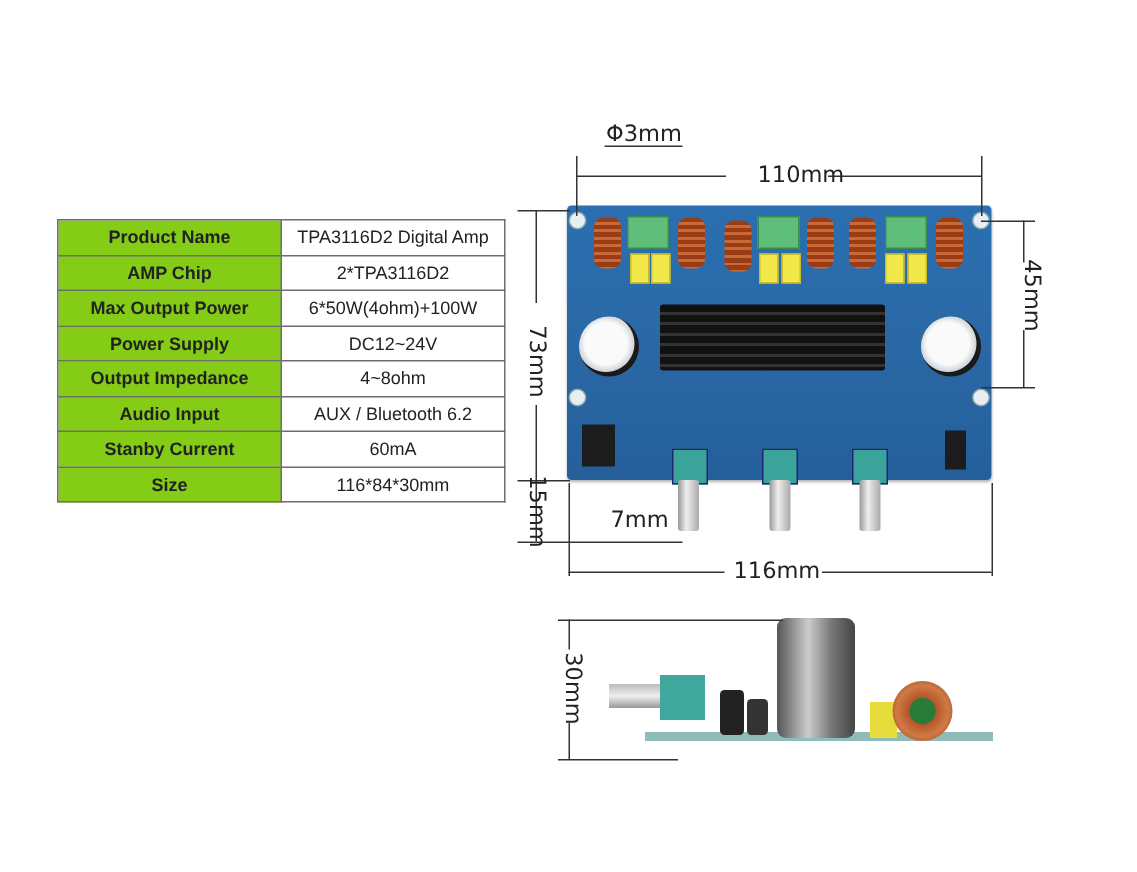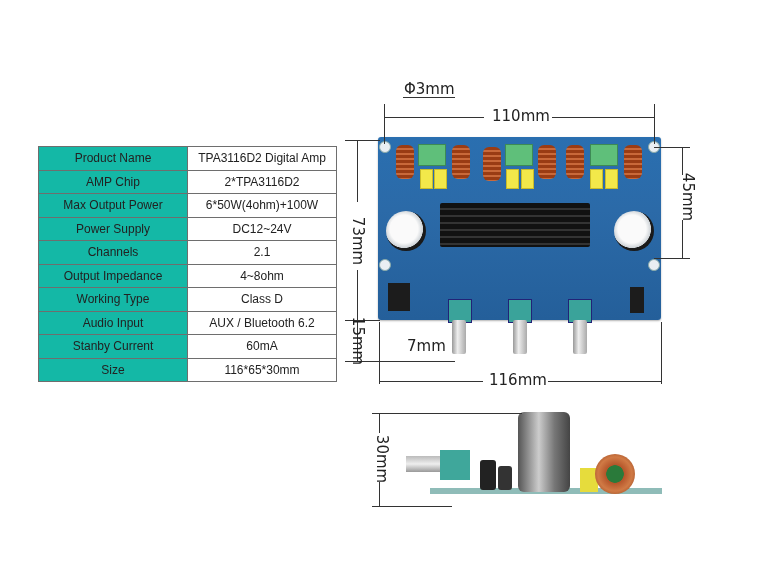--- a/index.html
+++ b/index.html
@@ -8,21 +8,21 @@
     font-family: "Liberation Sans", "DejaVu Sans", sans-serif;
   }
   
   .spec-table {
     position: absolute; left: 38px; top: 146px; width: 299px;
     border-collapse: collapse; font-size: 12px; color: #222;
   }
   .spec-table td {
     border: 1px solid #6e6e6e; height: 22.5px; padding: 0; text-align: center;
   }
-  .spec-table td.k { background: #14b8a6; font-weight: normal; width: 148px; }
+  .spec-table td.k { background: #84cc16; font-weight: bold; width: 148px; }
   .spec-table td.v { background: #ffffff; font-weight: normal; }
 
   .dim { position: absolute; font-size: 15px; color: #222; font-family: "DejaVu Sans", sans-serif; }
   .vline { position: absolute; width: 1px; background: #333; }
   .hline { position: absolute; height: 1px; background: #333; }
   .rot { transform: rotate(90deg); transform-origin: center center; white-space: nowrap; }
 
   
   .board {
     position: absolute; left: 378px; top: 137px; width: 283px; height: 183px;
@@ -74,42 +74,34 @@
       </tr>
     <tr>
         <td class="k">Max Output Power</td>
         <td class="v">6*50W(4ohm)+100W</td>
       </tr>
     <tr>
         <td class="k">Power Supply</td>
         <td class="v">DC12~24V</td>
       </tr>
     <tr>
-        <td class="k">Channels</td>
-        <td class="v">2.1</td>
-      </tr>
-    <tr>
         <td class="k">Output Impedance</td>
         <td class="v">4~8ohm</td>
-      </tr>
-    <tr>
-        <td class="k">Working Type</td>
-        <td class="v">Class D</td>
       </tr>
     <tr>
         <td class="k">Audio Input</td>
         <td class="v">AUX / Bluetooth 6.2</td>
       </tr>
     <tr>
         <td class="k">Stanby Current</td>
         <td class="v">60mA</td>
       </tr>
     <tr>
         <td class="k">Size</td>
-        <td class="v">116*65*30mm</td>
+        <td class="v">116*84*30mm</td>
       </tr>
   </tbody>
 </table>
 
 <div class="board">
   <div class="hole" style="left:1px;top:4px"></div>
   <div class="hole" style="left:270px;top:4px"></div>
   <div class="hole" style="left:1px;top:122px"></div>
   <div class="hole" style="left:270px;top:122px"></div>
 
@@ -141,21 +133,21 @@
   <div class="pot" style="left:190px;top:162px"></div>
 </div>
 <div class="shaft" style="left:452px;top:320px"></div>
 <div class="shaft" style="left:513px;top:320px"></div>
 <div class="shaft" style="left:573px;top:320px"></div>
 
 <div class="vline" style="left:384px;top:104px;height:40px"></div>
 <div class="vline" style="left:654px;top:104px;height:40px"></div>
 <div class="hline" style="left:384px;top:117px;width:100px"></div>
 <div class="hline" style="left:552px;top:117px;width:102px"></div>
-<div class="dim" style="left:492px;top:107px">110mm</div>
+<div class="dim" style="left:505px;top:107px">110mm</div>
 <div class="dim" style="left:404px;top:80px">Φ3mm</div>
 <div class="hline" style="left:403px;top:97px;width:52px"></div>
 
 <div class="hline" style="left:654px;top:147px;width:36px"></div>
 <div class="hline" style="left:654px;top:258px;width:36px"></div>
 <div class="vline" style="left:682px;top:147px;height:28px"></div>
 <div class="vline" style="left:682px;top:220px;height:38px"></div>
 <div class="dim rot" style="left:664px;top:188px">45mm</div>
 
 <div class="hline" style="left:345px;top:140px;width:35px"></div>

